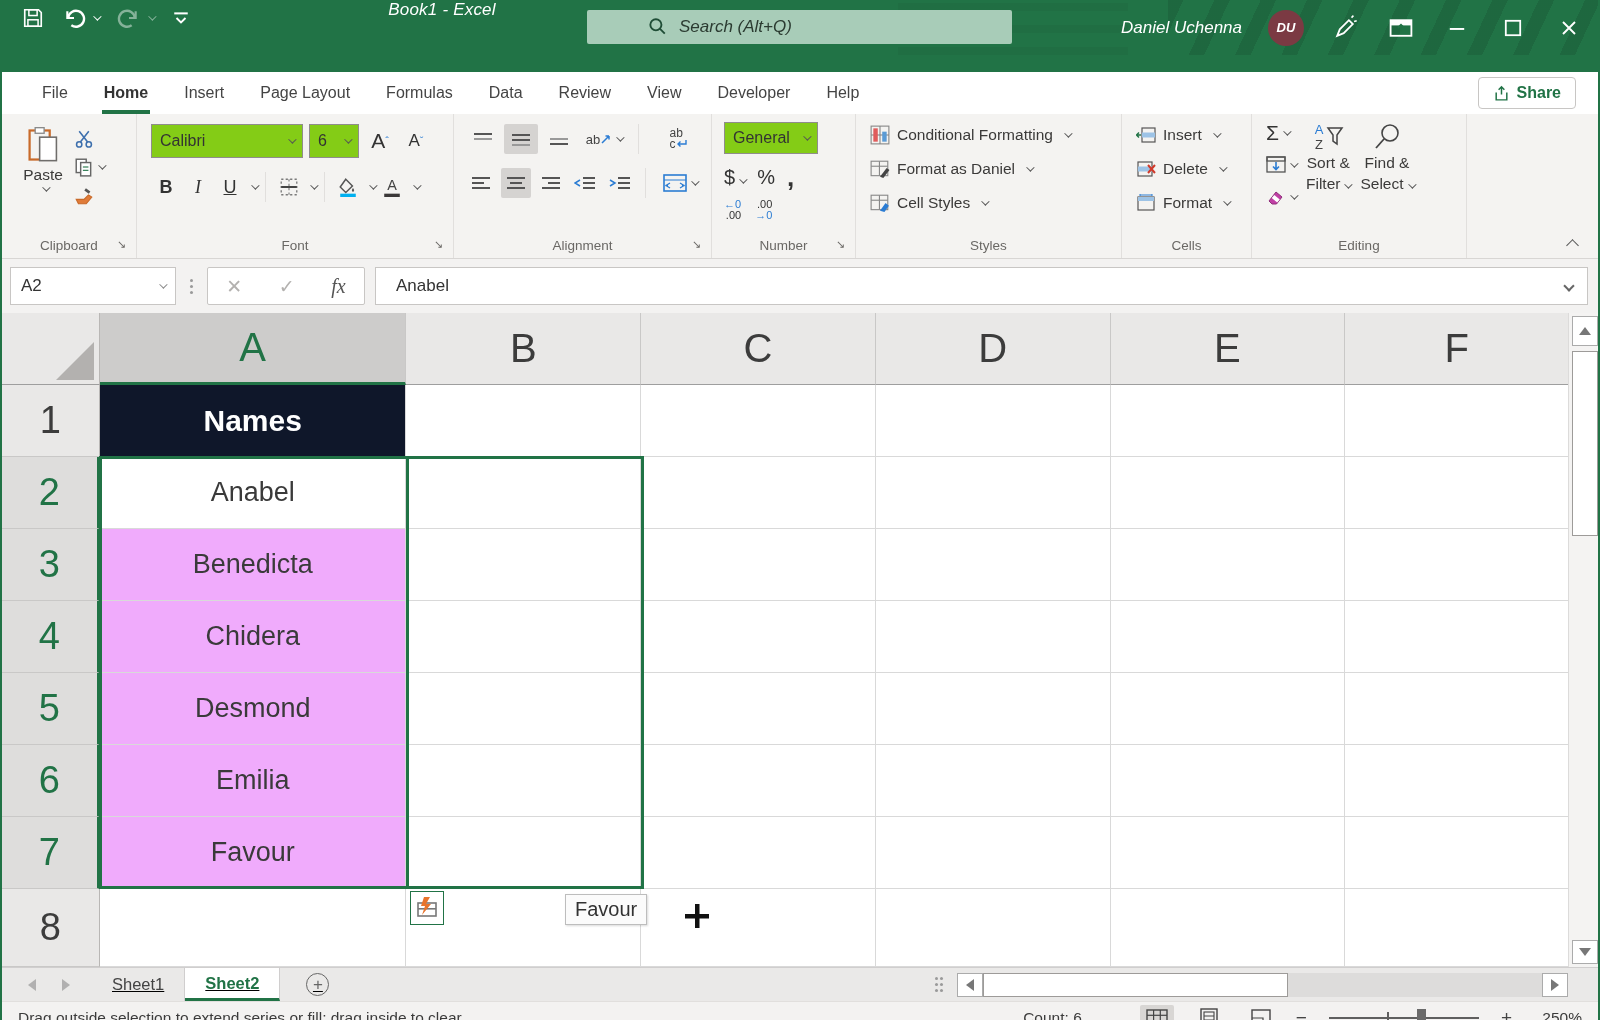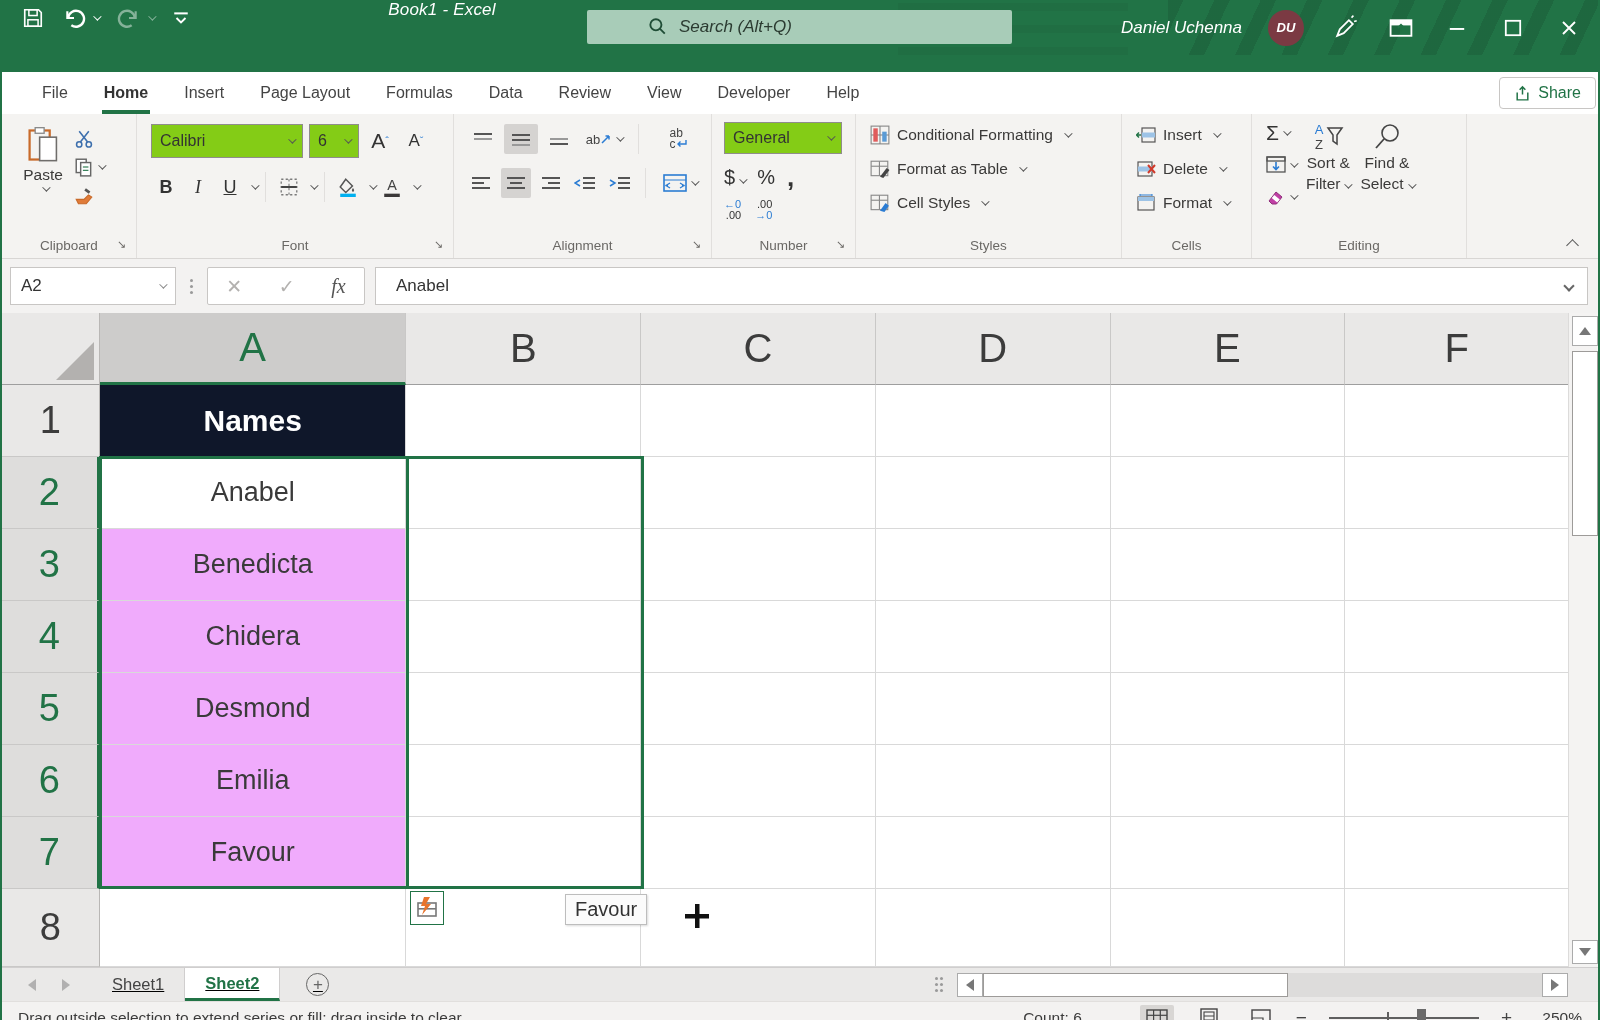--- a/index.html
+++ b/index.html
@@ -23,22 +23,22 @@
   .username { font-size:17px; }
   .avatar { width:36px; height:36px; border-radius:50%; background:#7B3A43; color:#fff; font-size:13px; font-weight:bold;
       display:flex; align-items:center; justify-content:center; }
   .winbtn { width:30px; height:30px; display:flex; align-items:center; justify-content:center; }
 
   
   .menubar { height:42px; background:#fff; display:flex; align-items:center; padding-left:22px; position:relative; flex-shrink:0; }
   .mtab { font-size:16px; color:#444; padding:0 18px; height:100%; display:flex; align-items:center; position:relative; }
   .mtab.active { font-weight:bold; color:#333; }
   .mtab.active::after { content:""; position:absolute; left:16px; right:16px; bottom:0; height:4px; background:#217346; }
-  .share-btn { position:absolute; right:2px; top:5px; height:32px; background:#fff; border:1px solid #C8C6C4; border-radius:4px;
-      display:flex; align-items:center; gap:7px; padding:0 14px; color:#217346; font-size:16px; font-weight:normal; }
+  .share-btn { position:absolute; right:22px; top:5px; height:32px; background:#fff; border:1px solid #C8C6C4; border-radius:4px;
+      display:flex; align-items:center; gap:7px; padding:0 14px; color:#217346; font-size:16px; font-weight:bold; }
 
   
   .ribbon { height:145px; background:#F4F3F1; border-bottom:1px solid #D8D6D4; display:flex; position:relative; flex-shrink:0; }
   .rgroup { position:relative; height:100%; border-right:1px solid #E1DFDD; padding-top:8px; }
   .rg-label { position:absolute; bottom:5px; left:0; right:0; text-align:center; font-size:13.5px; color:#6a6865; }
   .launcher { position:absolute; bottom:7px; right:7px; width:12px; height:12px; color:#6a6865; font-size:11px; line-height:10px; }
   .chev { display:inline-block; width:6px; height:6px; border-right:1.4px solid #555; border-bottom:1.4px solid #555;
       transform:rotate(45deg) translateY(-2px); margin-left:4px; flex-shrink:0; }
   .btn-txt { font-size:15.5px; color:#3B3A39; }
 
@@ -440,21 +440,21 @@
               <path d="M5 11.5 L2.5 11.5 M7 9 L3 11.5 L7 14 M19 11.5 L21.5 11.5 M17 9 L21 11.5 L17 14" stroke="#2B7CD3" stroke-width="1.3" fill="none"></path>
             </svg>
           <span class="chev"></span>
         </span>
       </div>
       <span class="rg-label">Alignment</span>
       <span class="launcher">↘</span>
     </div>
 
     <div class="rgroup g-num">
-      <div class="selbox" style="width:118px;height:32px">
+      <div class="selbox" style="width:94px;height:32px">
         <span>General</span>
         <span class="chev"></span>
       </div>
       <div class="num-row">
         <span style="font-size:20px;color:#333"><span>$</span><span class="chev"></span></span>
         <span style="font-size:20px;color:#333">%</span>
         <span style="font-size:26px;color:#333;font-weight:bold">,</span>
       </div>
       <div class="num-row" style="gap:14px;margin-top:6px">
         <span class="decbtn">
@@ -482,21 +482,21 @@
         <span class="btn-txt">Conditional Formatting</span>
         <span class="chev"></span>
       </div>
       <div class="srow">
         <svg width="20" height="20" viewBox="0 0 18 18">
             <rect x="1" y="2" width="15" height="13" fill="none" stroke="#888" stroke-width="1"></rect>
             <line x1="1" y1="6.5" x2="16" y2="6.5" stroke="#888"></line>
             <line x1="8.5" y1="2" x2="8.5" y2="15" stroke="#888"></line>
             <path d="M9 16 L15 8 L17.5 10 L12 17 Z" fill="#444"></path>
           </svg>
-        <span class="btn-txt">Format as Table</span>
+        <span class="btn-txt">Format as Daniel</span>
         <span class="chev"></span>
       </div>
       <div class="srow">
         <svg width="20" height="20" viewBox="0 0 18 18">
             <rect x="1" y="2" width="15" height="13" fill="none" stroke="#888" stroke-width="1"></rect>
             <line x1="1" y1="6.5" x2="16" y2="6.5" stroke="#888"></line>
             <line x1="8.5" y1="2" x2="8.5" y2="15" stroke="#888"></line>
             <path d="M9 16 L14 9 L17 11.5 L13 17 Z" fill="#2B7CD3"></path>
           </svg>
         <span class="btn-txt">Cell Styles</span>

